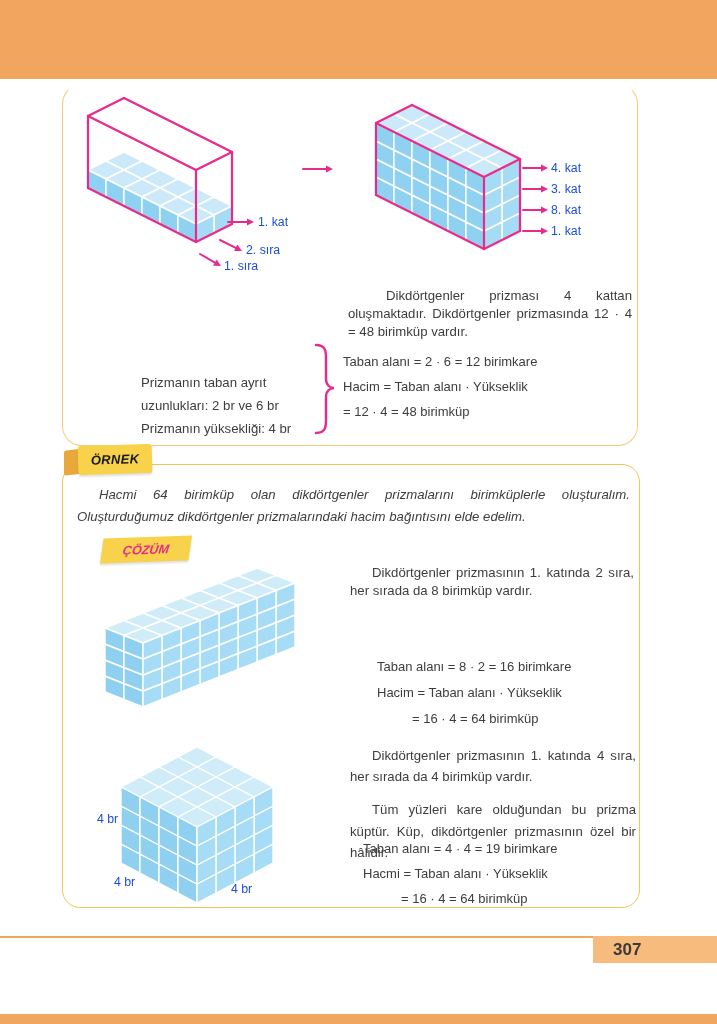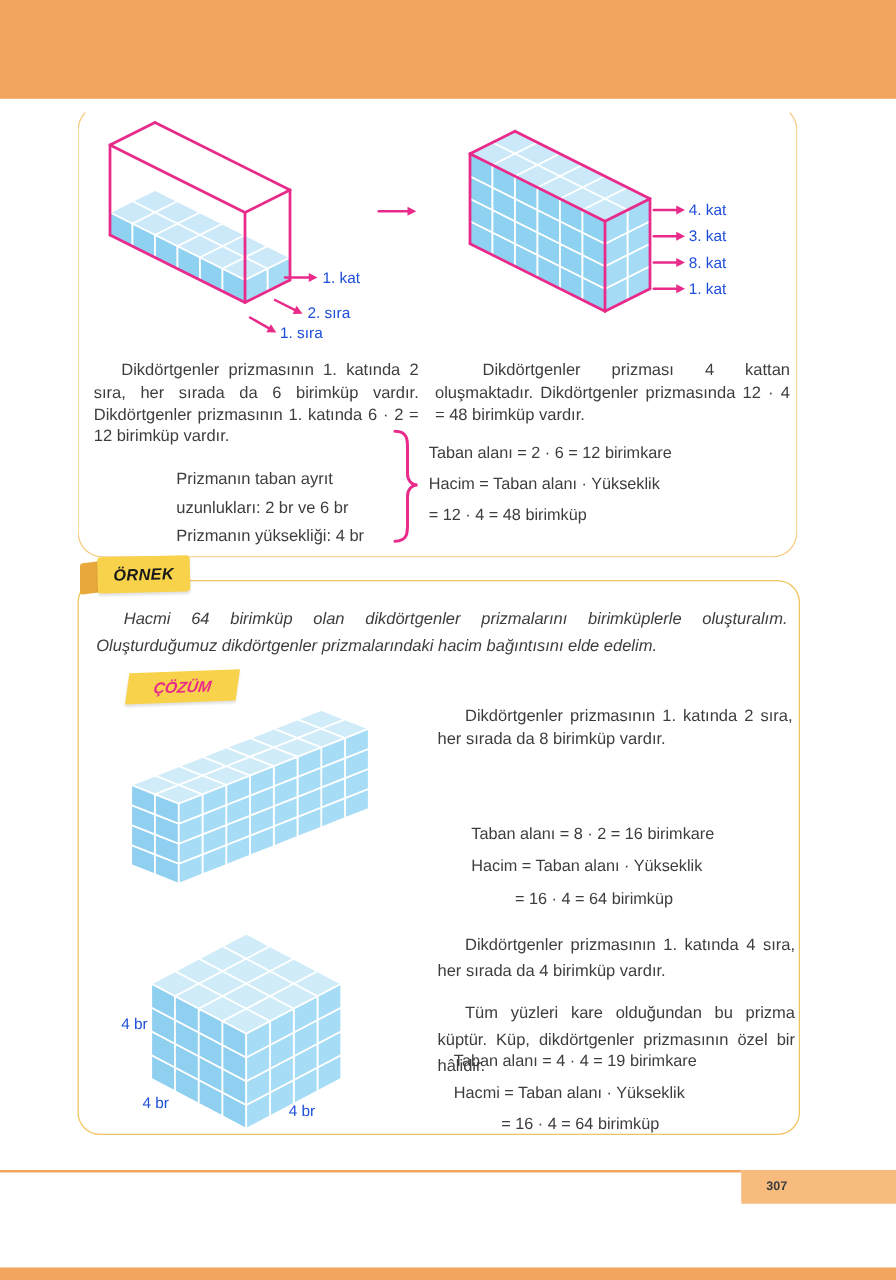--- a/index.html
+++ b/index.html
@@ -4,21 +4,21 @@
 <style>
   *{margin:0;padding:0;box-sizing:border-box}
   html,body{background:#ffffff}
   .page{position:relative;width:717px;height:1024px;background:#fff;overflow:hidden;
         font-family:"Liberation Sans",sans-serif;color:#3d3d3d}
   .abs{position:absolute}
   .header{left:0;top:0;width:717px;height:79px;background:var(--header-orange,#F2A55F)}
   .bottombar{left:0;top:1014px;width:717px;height:10px;background:var(--header-orange,#F2A55F)}
   .pageline{left:0;top:936px;width:593px;height:2px;background:var(--header-orange,#F2A55F)}
   .pagebadge{left:593px;top:936px;width:124px;height:27px;background:var(--page-badge,#F6BB7D);
-             display:flex;align-items:center;padding-left:20px;font-weight:bold;font-size:10px;color:#3a3a3a}
+             display:flex;align-items:center;padding-left:20px;font-weight:bold;font-size:17px;color:#3a3a3a}
   .box1{left:62px;top:84px;width:576px;height:362px;border:1.6px solid var(--box-border,#F8CA80);
         border-top-color:transparent;border-radius:20px}
   .box2{left:62px;top:464px;width:578px;height:444px;border:1.6px solid var(--example-border,#F0C45C);border-radius:18px}
   .p{font-size:13.2px;line-height:17.8px;text-align:justify;text-indent:22px}
   .dlabel{position:absolute;font-size:12.3px;color:#1d4ed8;white-space:nowrap}
   .fm div{white-space:nowrap;font-size:13px}
   .ornek{left:64px;top:445px;width:88px;height:32px;z-index:4}
   .ornek-flap{position:absolute;left:0;top:4px;width:30px;height:25px;background:var(--badge-flap,#E9A83B);
               transform:skewY(-7deg);border-radius:2px}
   .ornek-main{position:absolute;left:14px;top:0;width:74px;height:29px;background:var(--badge-yellow,#F8D24B);
@@ -149,21 +149,20 @@
       <line x1="155" y1="125" x2="173" y2="125" stroke="#E82A8A" stroke-width="2" stroke-linecap="round"></line>
       <polygon points="180,125 173.0,128.6 173.0,121.4" fill="#E82A8A"></polygon>
       <line x1="155" y1="146" x2="173" y2="146" stroke="#E82A8A" stroke-width="2" stroke-linecap="round"></line>
       <polygon points="180,146 173.0,149.6 173.0,142.4" fill="#E82A8A"></polygon>
     </svg>
   <span class="dlabel" style="left:551px;top:161px">4. kat</span>
   <span class="dlabel" style="left:551px;top:182px">3. kat</span>
   <span class="dlabel" style="left:551px;top:203px">8. kat</span>
   <span class="dlabel" style="left:551px;top:224px">1. kat</span>
 
-  <div class="abs p" style="left:75px;top:287px;width:260px">Dikdörtgenler prizmasının 1. katında 2 sıra, her sırada da 6 birimküp vardır. Dikdörtgenler prizmasının 1. katında 6 · 2 = 12 birimküp vardır.</div>
 
   <div class="abs note" style="left:141px;top:371px;width:200px">
     <div>Prizmanın taban ayrıt</div>
     <div>uzunlukları: 2 br ve 6 br</div>
     <div>Prizmanın yüksekliği: 4 br</div>
   </div>
 
   <svg class="abs" style="left:311px;top:343px" width="26" height="92" viewBox="0 0 26 92">
     <path id="bracePath" d="M5,2 C15,2 15,9 15,15 L15,36 C15,42 19,45 23,45 C19,45 15,48 15,54 L15,77 C15,83 15,90 5,90" fill="none" stroke="#E82A8A" stroke-width="2.4" stroke-linecap="round"></path>
   </svg>

